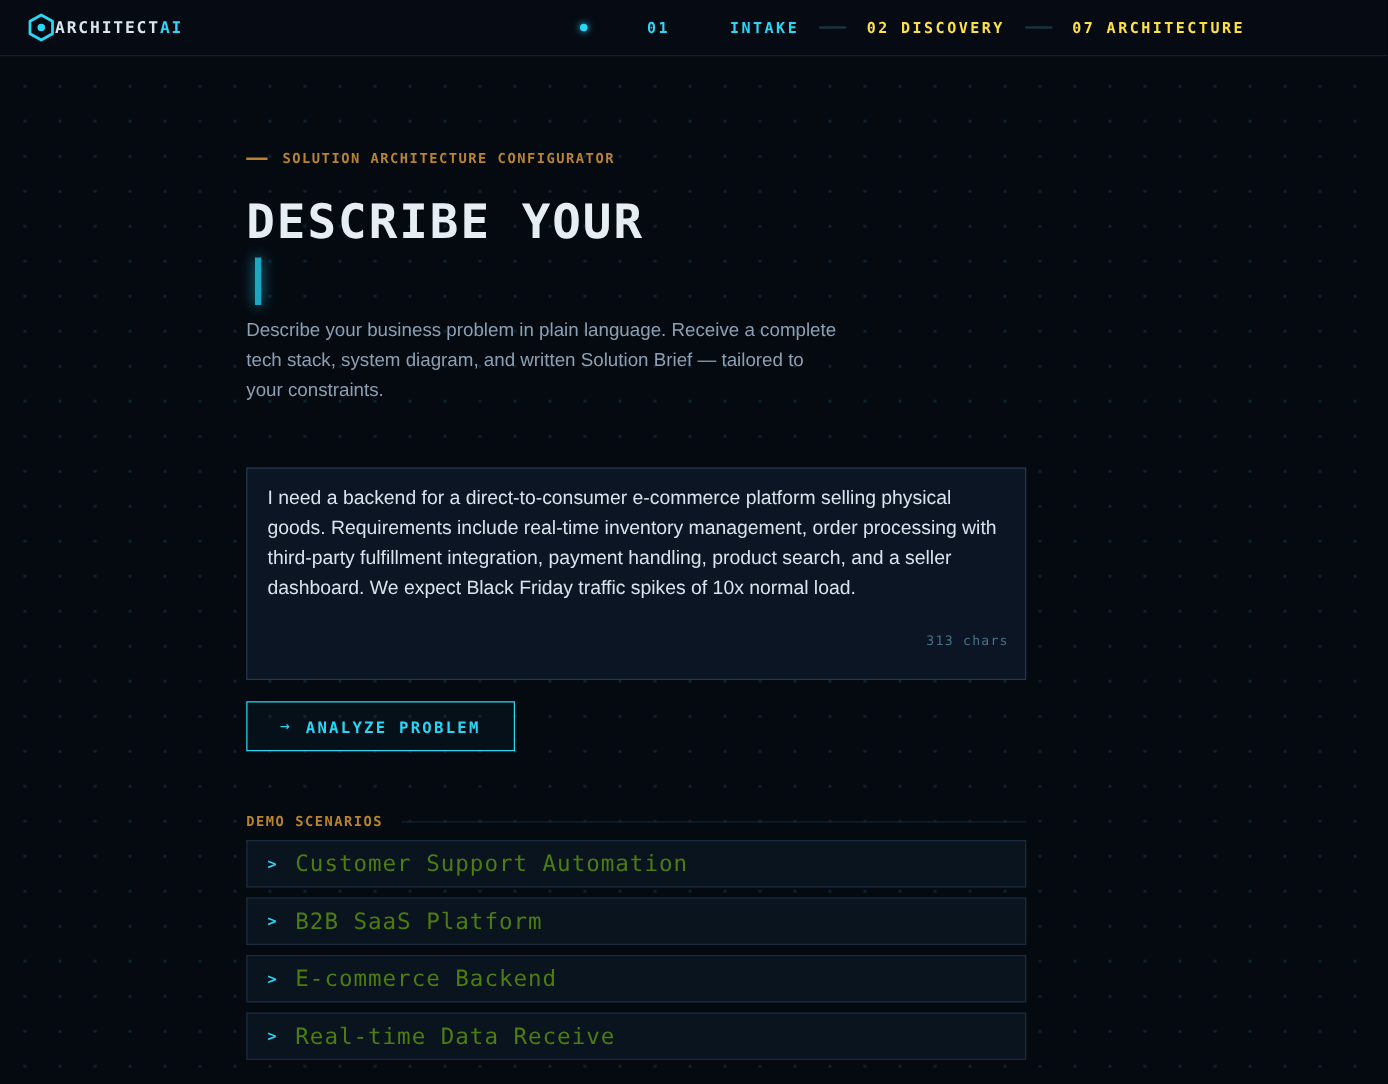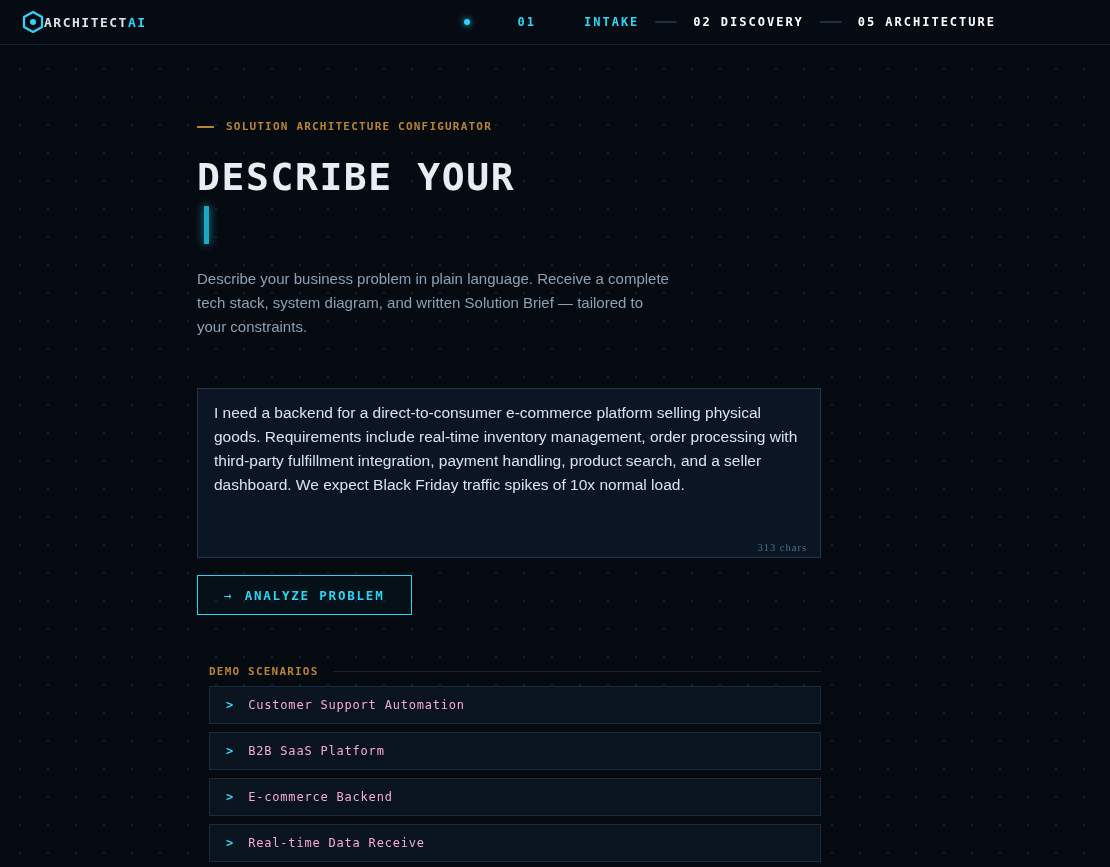--- a/index.html
+++ b/index.html
@@ -27,21 +27,21 @@
   .brand {
     font-size: 13px; font-weight: bold; letter-spacing: 1.5px;
     color: #dbe4ec;
   }
   .brand .accent { color: #2bd6f6; }
 
   .stepper { display: flex; align-items: center; }
   .step {
     display: flex; align-items: center; gap: 9px;
     font-size: 12px; font-weight: bold; letter-spacing: 2px;
-    color: #ffffff; cursor: pointer; white-space: nowrap;
+    color: #fde047; cursor: pointer; white-space: nowrap;
   }
   .step.active { color: #2bd6f6; gap: 48px; }
   .step-dot {
     width: 6px; height: 6px; border-radius: 50%;
     background: #2bd6f6; box-shadow: 0 0 6px #2bd6f6;
   }
   .step-sep {
     width: 22px; height: 2px; background: #1c3240;
     margin: 0 16px; border-radius: 1px;
   }
@@ -74,71 +74,71 @@
     text-shadow: 0 0 22px rgba(31, 210, 240, 0.40);
   }
   .caret {
     display: inline-block; width: 5px; height: 38px;
     margin-left: 7px; vertical-align: -6px;
     background: #20c4e0; opacity: 0.85;
     box-shadow: 0 0 10px rgba(31, 210, 240, 0.8);
   }
 
   .subtitle {
-    margin-top: 18px; width: 478px;
+    margin-top: 4px; width: 478px;
     font-family: "Liberation Sans", sans-serif;
     font-size: 15px; line-height: 24px; color: #8ba0b4;
   }
 
   
   .input-wrap { position: relative; margin-top: 49px; }
   .problem-input {
     display: block; width: 624px; height: 170px; resize: none;
     background: #0b1523; border: 1px solid #24364e; outline: none;
     padding: 12px 16px 30px 16px;
     font-family: "Liberation Sans", sans-serif;
     font-size: 15.5px; line-height: 24px; color: #d9e3ed;
   }
   .char-count {
-    position: absolute; right: 14px; bottom: 5px;
-    font-size: 10.5px; letter-spacing: 1px; color: #46718a; font-family: Liberation Serif, serif;
+    position: absolute; right: 14px; bottom: 25px;
+    font-size: 10.5px; letter-spacing: 1px; color: #46718a;
   }
 
   
   .analyze-btn {
     margin-top: 17px;
     display: inline-flex; align-items: center; gap: 11px;
     height: 40px; padding: 0 26px;
     background: rgba(43, 214, 246, 0.03);
     border: 1px solid #29d5f4; color: #29d5f4;
     font-family: "DejaVu Sans Mono", monospace;
     font-size: 12.5px; font-weight: bold; letter-spacing: 1.8px;
     cursor: pointer;
   }
   .analyze-btn .arrow { font-size: 13px; font-weight: normal; }
 
   
-  .demos { margin-top: 50px; margin-left: 12px; }
+  .demos { margin-top: 50px; }
   .demos-head { display: flex; align-items: center; gap: 14px; }
   .demos-title {
     color: #b98330; font-size: 11px; font-weight: bold;
     letter-spacing: 1.2px; white-space: nowrap;
   }
   .demos-rule { flex: 1; height: 1px; background: #152330; }
 
   .scenario {
     margin-top: 8px;
     display: flex; align-items: center; gap: 15px;
     height: 38px; padding: 0 16px;
     background: #0a141f; border: 1px solid #1b2b3f;
     cursor: pointer;
   }
   .scenario:first-of-type { margin-top: 15px; }
   .scenario .chev { color: #2bd6f6; font-size: 12px; font-weight: bold; }
-  .scenario .label { color: #f9a8d4; font-size: 12px; letter-spacing: 0.8px; }
+  .scenario .label { color: #4d7c0f; font-size: 18px; letter-spacing: 0.8px; }
 </style>
 </head>
 <body>
 
 <header class="header">
   <div class="logo">
     <svg class="logo-icon" width="22" height="24" viewBox="0 0 22 24">
       <polygon points="11,2 20,7 20,17 11,22 2,17 2,7" fill="none" stroke="#2bd6f6" stroke-width="2.2" stroke-linejoin="round"></polygon>
       <circle cx="11" cy="12" r="3" fill="#2bd6f6"></circle>
     </svg>
@@ -151,21 +151,21 @@
       <span>01</span>
       <span>INTAKE</span>
     </div>
     <span class="step-sep"></span>
     <div class="step">
       <span>02</span>
       <span>DISCOVERY</span>
     </div>
     <span class="step-sep"></span>
     <div class="step">
-      <span>05</span>
+      <span>07</span>
       <span>ARCHITECTURE</span>
     </div>
   </nav>
 </header>
 
 <main class="main">
   <div class="content">
 
     <div class="eyebrow">
       <span class="eyebrow-dash"></span>

